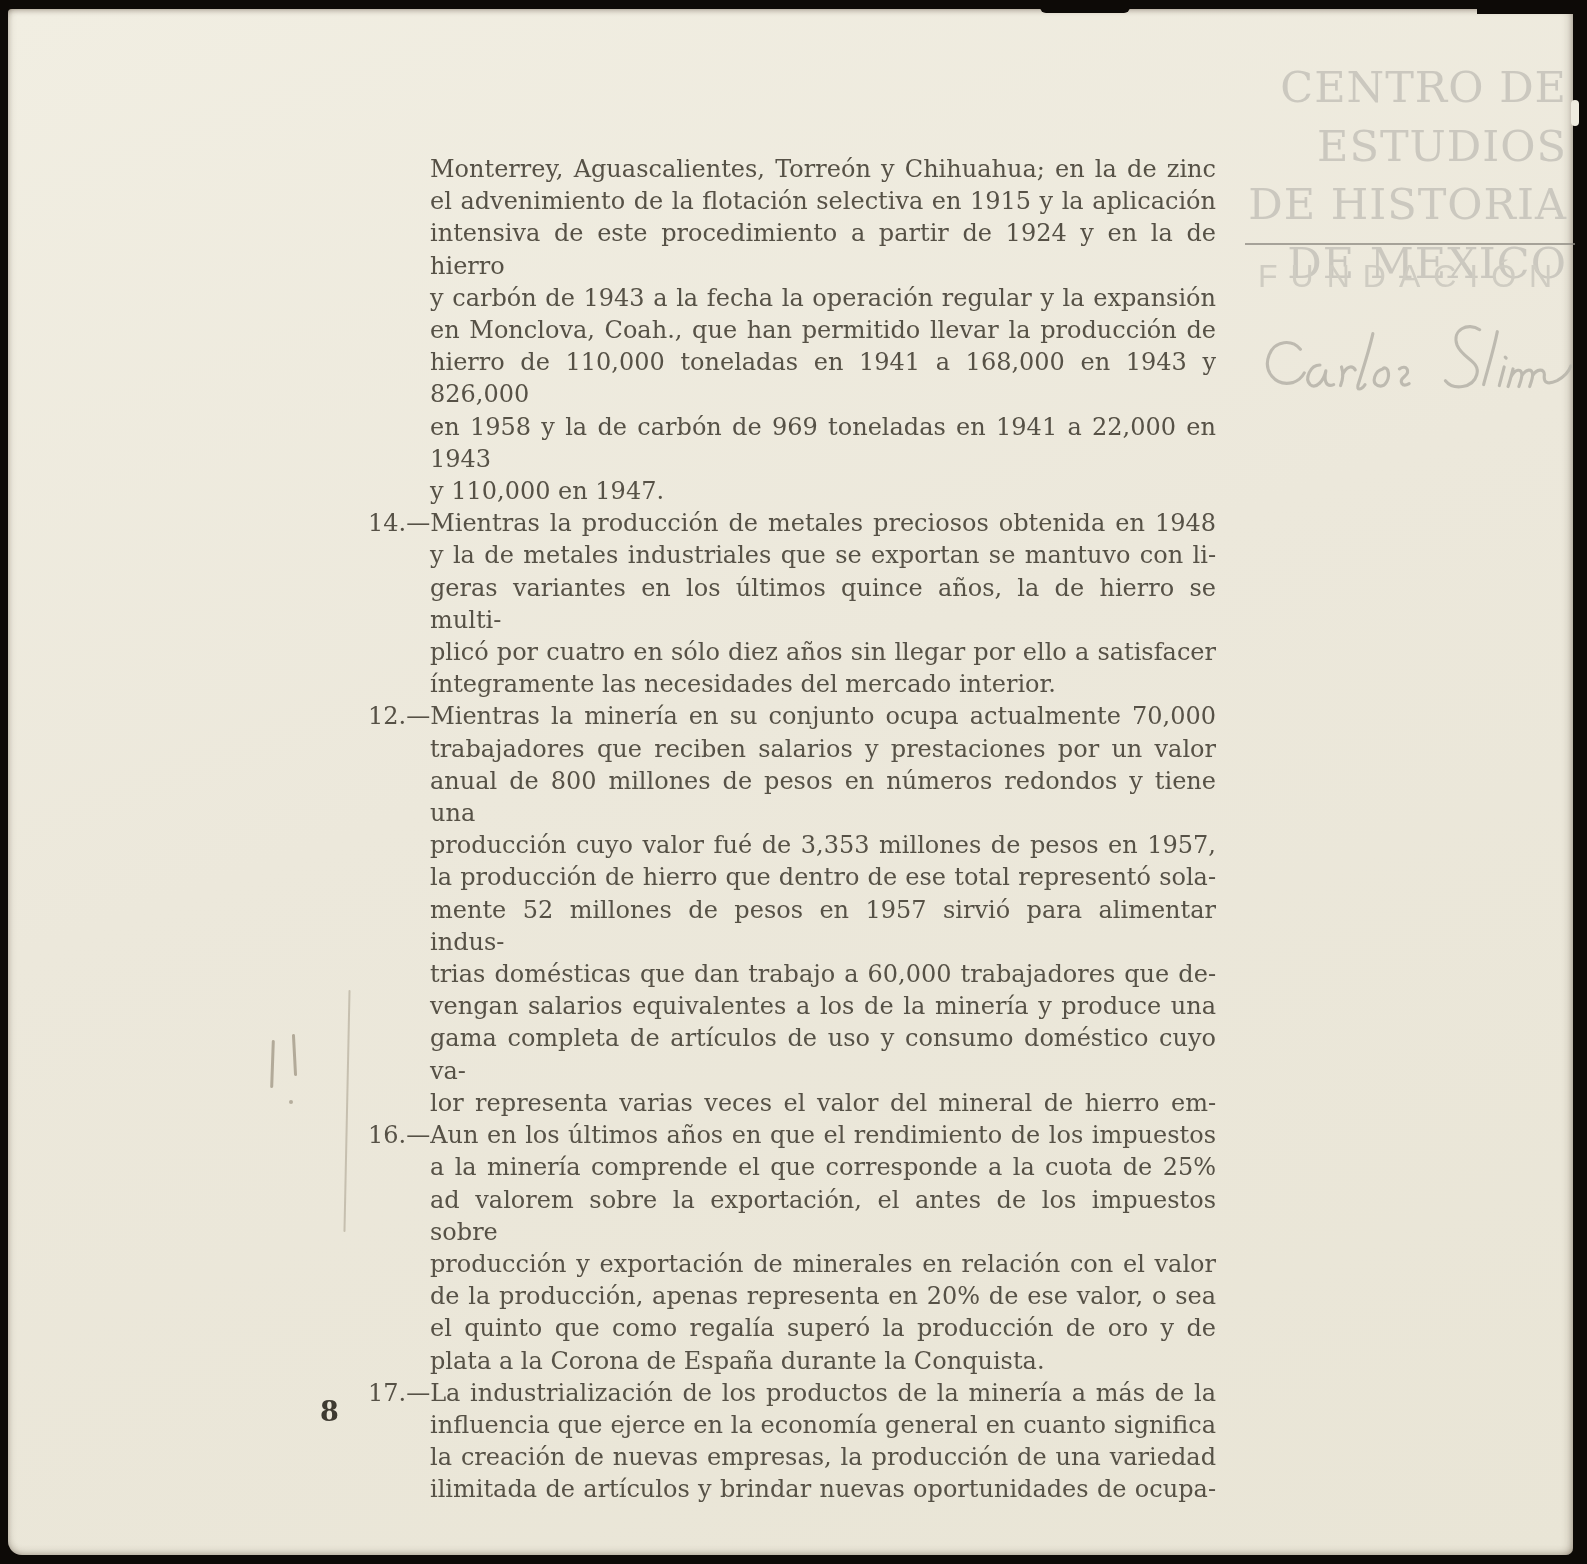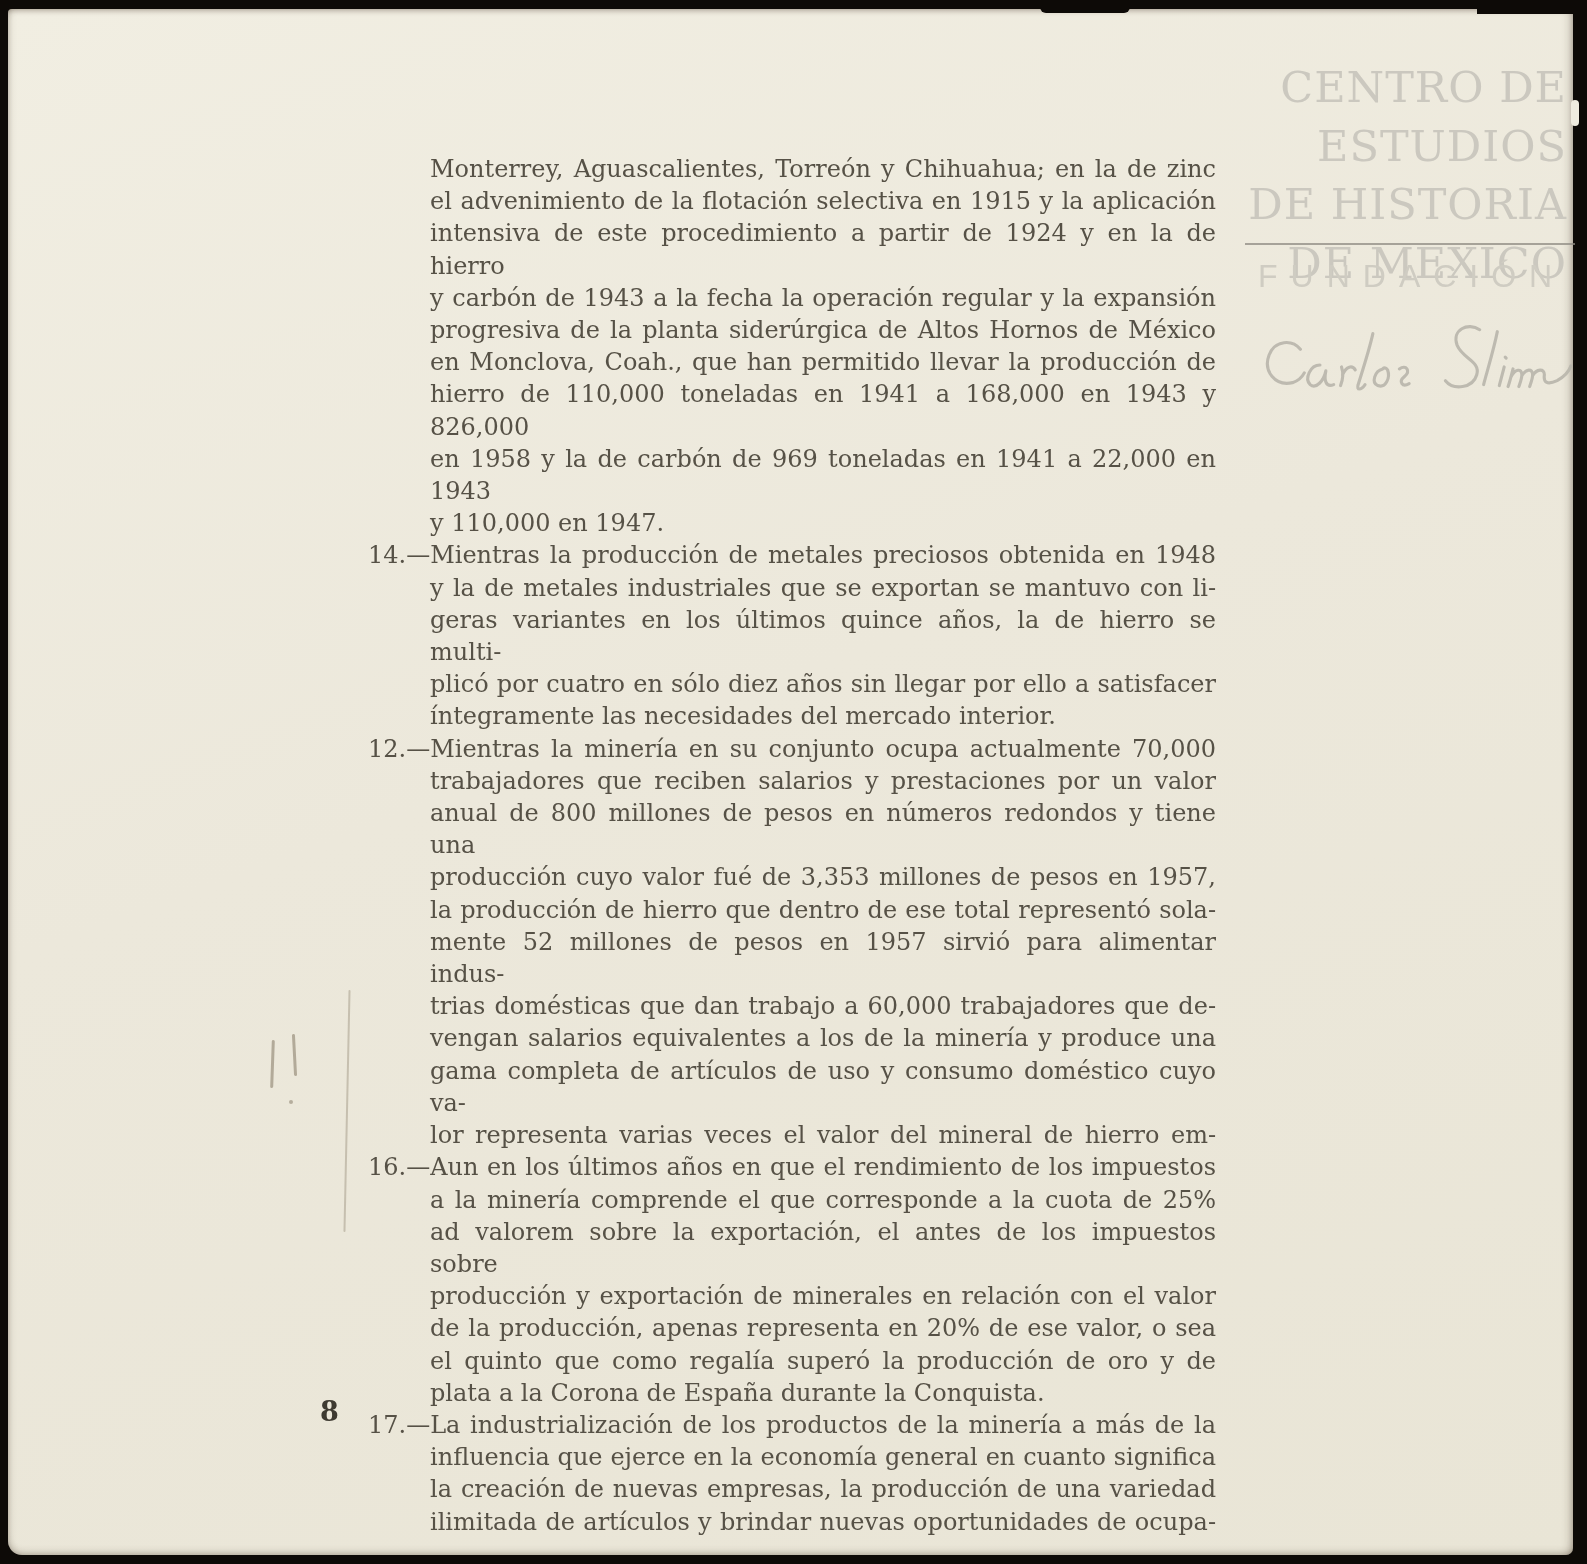--- a/index.html
+++ b/index.html
@@ -92,21 +92,20 @@
       <path d="M259 54 C257 62 255 69 254 72 M257 62 C261 54 268 53 268 60 C268 64 266 69 265 72 M268 61 C272 54 279 53 279 60 C279 64 277 69 276 72 M279 61 C283 54 291 53 291 60 C290 67 293 71 304 66 C311 62 316 57 318 51"></path>
     </svg>
   </div>
 
   <div id="text-block" style="color: rgb(86, 81, 70);">
       <div class="para">
         <div class="line">Monterrey, Aguascalientes, Torreón y Chihuahua; en la de zinc</div>
         <div class="line">el advenimiento de la flotación selectiva en 1915 y la aplicación</div>
         <div class="line">intensiva de este procedimiento a partir de 1924 y en la de hierro</div>
         <div class="line">y carbón de 1943 a la fecha la operación regular y la expansión</div>
-        <div class="line">progresiva de la planta siderúrgica de Altos Hornos de México</div>
         <div class="line">en Monclova, Coah., que han permitido llevar la producción de</div>
         <div class="line">hierro de 110,000 toneladas en 1941 a 168,000 en 1943 y 826,000</div>
         <div class="line">en 1958 y la de carbón de 969 toneladas en 1941 a 22,000 en 1943</div>
         <div class="line last">y 110,000 en 1947.</div>
       </div>
       <div class="para">
         <div class="line numbered">14.—Mientras la producción de metales preciosos obtenida en 1948</div>
         <div class="line">y la de metales industriales que se exportan se mantuvo con li-</div>
         <div class="line">geras variantes en los últimos quince años, la de hierro se multi-</div>
         <div class="line">plicó por cuatro en sólo diez años sin llegar por ello a satisfacer</div>

